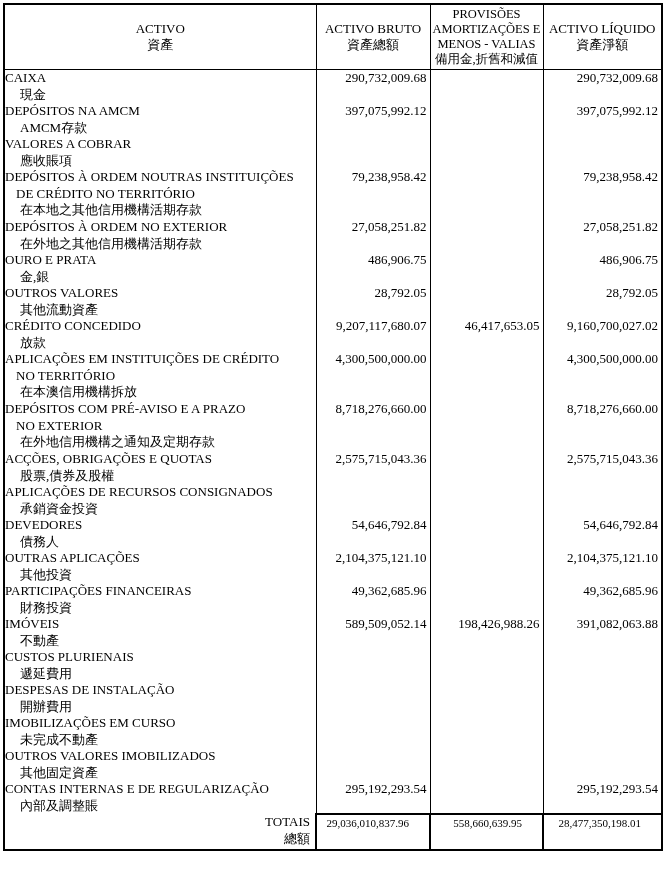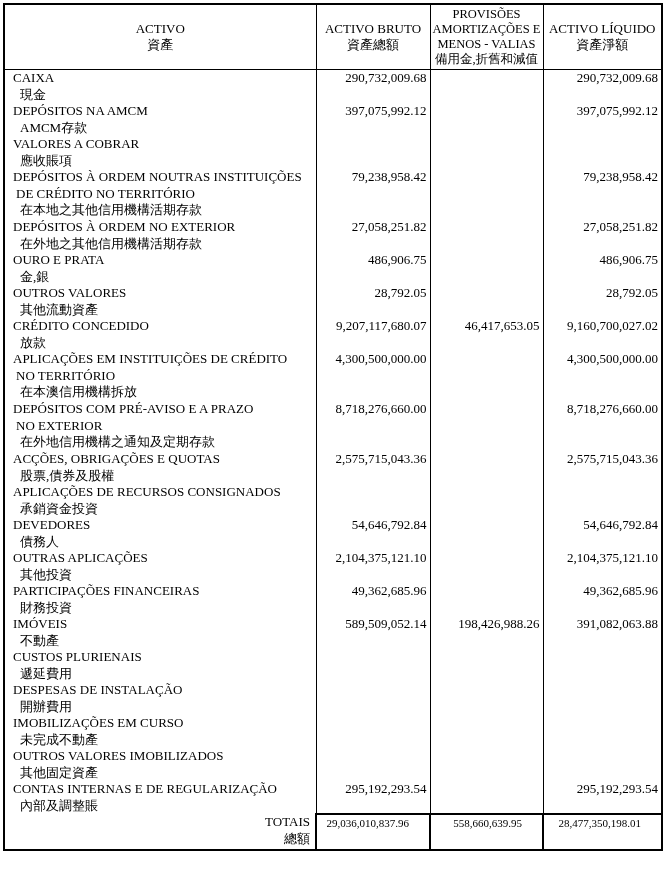--- a/index.html
+++ b/index.html
@@ -50,21 +50,21 @@
   }
   thead th.hc1 { text-align: center; }
   thead th.hc3 { font-size: 12.5px; line-height: 15px; }
   
   tr.h2 { height: 33px; }
   tr.h3 { height: 50px; }
   .pt-line {
     font-size: 13px;
     line-height: 16.5px;
     white-space: nowrap;
-    padding-left: 8px;
+    padding-left: 0;
   }
   .pt-line.indent { padding-left: 11px; }
   .cn-line {
     font-size: 13px;
     line-height: 16.5px;
     white-space: nowrap;
     padding-left: 15px;
   }
   td.num {
     text-align: right;

